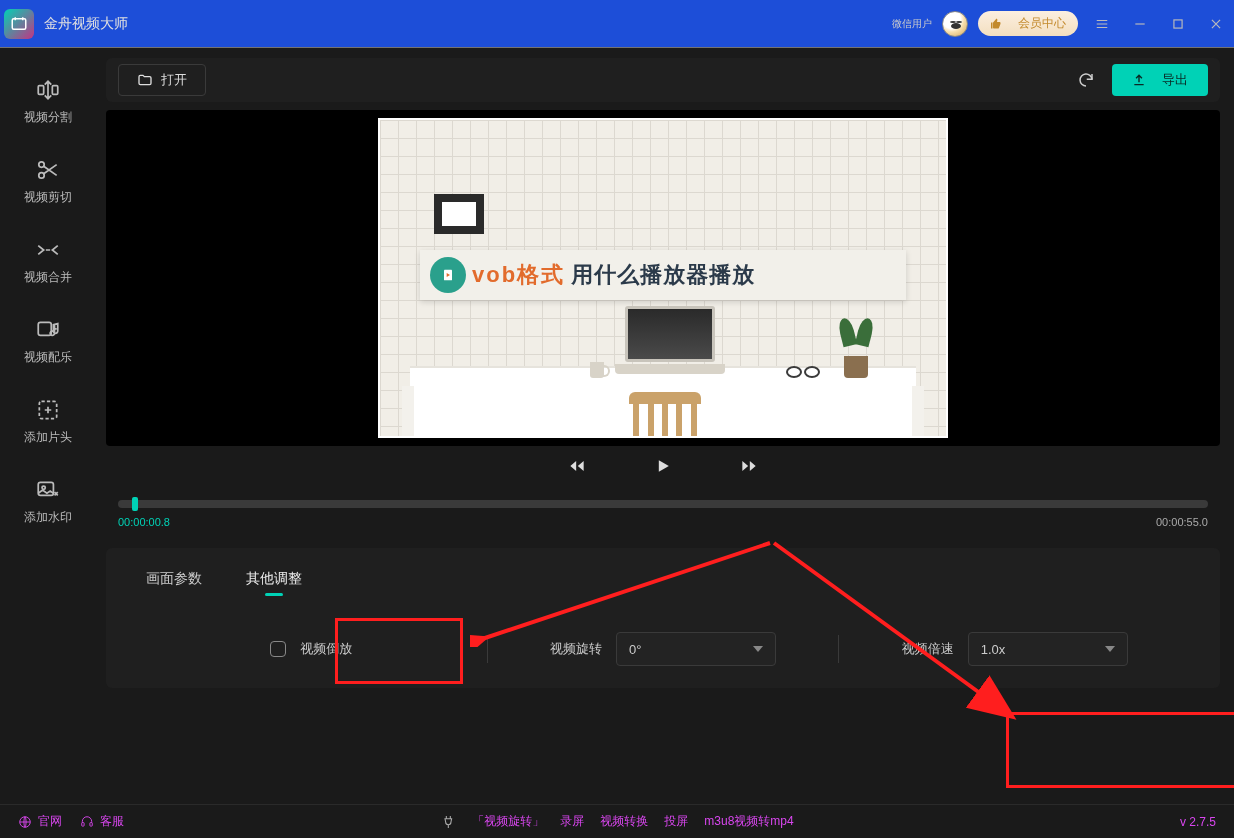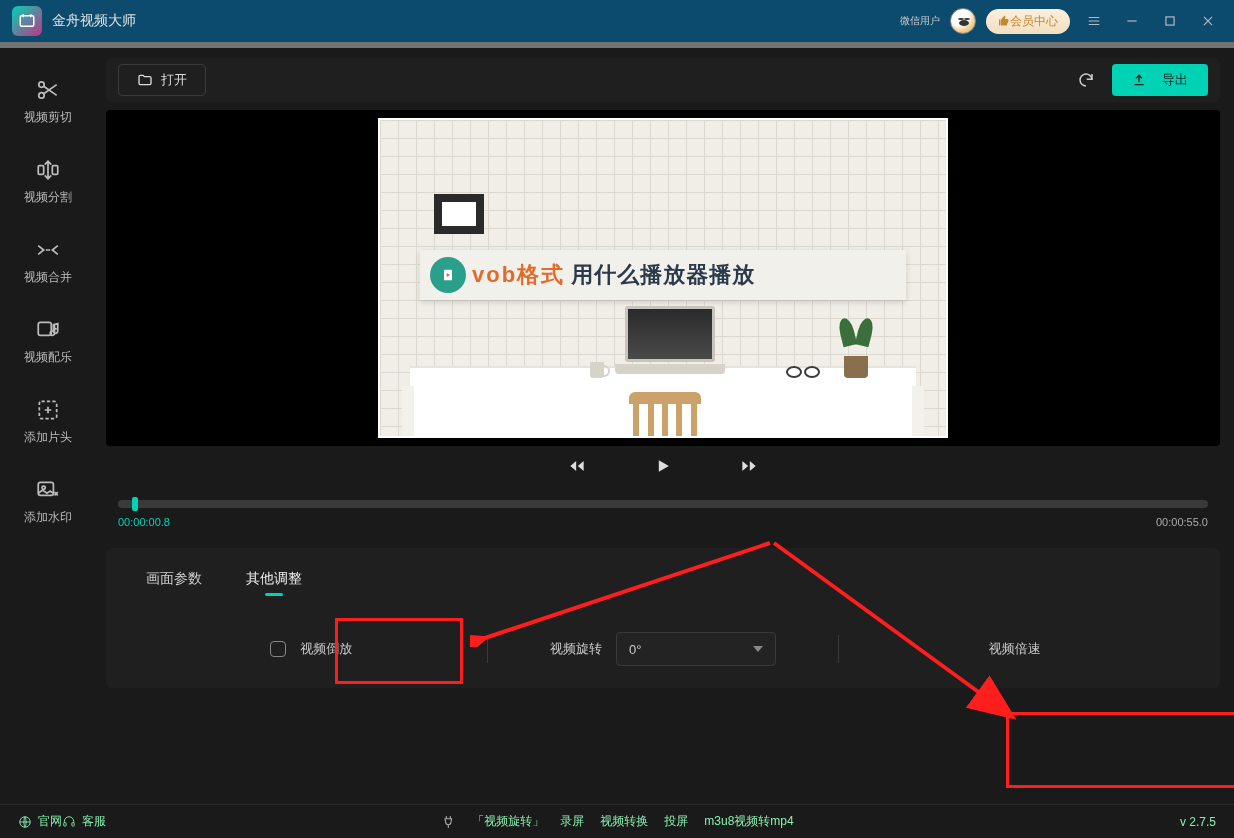--- a/index.html
+++ b/index.html
@@ -1,27 +1,27 @@
 <!DOCTYPE html>
 <html><head>
 <meta charset="utf-8">
 <style>
 * { box-sizing: border-box; margin: 0; padding: 0; font-family: "Microsoft YaHei", -apple-system, sans-serif; }
 body { background: #1a1a1a; color: #ccc; width: 1234px; height: 838px; overflow: hidden; position: relative; }
 
 
-.titlebar { height: 48px; background: #0c4a6e; display: flex; align-items: center; padding: 0 12px; border-bottom: 6px solid #737373; }
+.titlebar { height: 48px; background: #1d4ed8; display: flex; align-items: center; padding: 0 4px; border-bottom: 1px solid #737373; }
 .app-logo { width: 30px; height: 30px; border-radius: 6px; background: linear-gradient(135deg, #00d2b6, #c13584); margin-right: 10px; display: flex; align-items: center; justify-content: center; }
 .app-logo svg { width: 18px; height: 18px; }
 .app-title { color: #e0e0e0; font-size: 14px; }
 .titlebar-right { margin-left: auto; display: flex; align-items: center; gap: 10px; }
 .wechat-label { font-size: 10px; color: #ccc; }
 .avatar { width: 26px; height: 26px; border-radius: 50%; background: radial-gradient(circle at 35% 30%, #fff 0%, #fff 40%, #f8e0b0 55%, #d0a050 100%); border: 1px solid #888; position: relative; }
 .avatar::after { content: ""; position: absolute; width: 10px; height: 6px; border-radius: 50%; background: #333; left: 8px; top: 11px; box-shadow: -3px -4px 0 -2px #333, 3px -4px 0 -2px #333; }
-.vip-btn { display: flex; align-items: center; gap: 0; padding: 4px 12px; border-radius: 14px; background: linear-gradient(180deg, #fcefe0, #f3dfc0); color: #c38a2d; font-size: 12px; cursor: pointer; }
+.vip-btn { display: flex; align-items: center; gap: 16px; padding: 4px 12px; border-radius: 14px; background: linear-gradient(180deg, #fcefe0, #f3dfc0); color: #c38a2d; font-size: 12px; cursor: pointer; }
 .win-btn { width: 28px; height: 28px; display: flex; align-items: center; justify-content: center; color: #bbb; cursor: pointer; }
 .win-btn svg { width: 14px; height: 14px; }
 
 
 .sidebar { position: absolute; left: 0; top: 48px; bottom: 34px; width: 96px; background: #1a1a1a; display: flex; flex-direction: column; align-items: center; padding-top: 18px; gap: 0; }
 .side-item { width: 70px; height: 70px; display: flex; flex-direction: column; align-items: center; justify-content: center; gap: 6px; color: #bbb; cursor: pointer; margin-bottom: 10px; }
 .side-item.active { color: #00d2b6; }
 .side-item svg { width: 26px; height: 26px; }
 .side-item-label { font-size: 12px; }
 
@@ -96,21 +96,21 @@
 .divider { width: 1px; height: 28px; background: #3a3a3a; }
 .checkbox { width: 16px; height: 16px; border: 1.5px solid #888; border-radius: 4px; cursor: pointer; }
 .select { display: flex; align-items: center; justify-content: space-between; width: 160px; height: 34px; padding: 0 12px; border: 1px solid #3a3a3a; border-radius: 4px; background: #232323; color: #ccc; font-size: 13px; cursor: pointer; }
 .select svg { width: 10px; height: 10px; color: #888; }
 
 
 .anno { position: absolute; pointer-events: none; }
 .red-box { border: 3px solid #ff1e1e; position: absolute; }
 
 
-.footer { position: absolute; left: 0; right: 0; bottom: 0; height: 34px; background: #1a1a1a; border-top: 1px solid #2a2a2a; display: flex; align-items: center; padding: 0 18px; color: #86efac; font-size: 12px; }
+.footer { position: absolute; left: 0; right: 0; bottom: 0; height: 34px; background: #1a1a1a; border-top: 1px solid #2a2a2a; display: flex; align-items: center; padding: 0 18px; gap: 18px; color: #d946ef; font-size: 12px; }
 .footer-item { display: flex; align-items: center; gap: 6px; cursor: pointer; }
 .footer-item svg { width: 14px; height: 14px; }
 .footer-center { position: absolute; left: 50%; transform: translateX(-50%); display: flex; align-items: center; gap: 16px; }
 .footer-right { margin-left: auto; }
 </style>
 </head>
 <body>
 
 <div class="titlebar">
   <div class="app-logo">
@@ -148,33 +148,33 @@
         <svg viewBox="0 0 24 24" stroke="currentColor" stroke-width="2">
           <path d="M5 5l14 14M19 5L5 19"></path>
         </svg>
       </div>
   </div>
 </div>
 
 <div class="sidebar">
   <div class="side-item">
     <svg viewBox="0 0 24 24" fill="none" stroke="currentColor" stroke-width="1.6">
+        <rect x="3" y="8" width="5" height="8" rx="1"></rect>
+        <rect x="16" y="8" width="5" height="8" rx="1"></rect>
+        <path d="M12 4v16M9 7l3-3 3 3M9 17l3 3 3-3"></path>
+      </svg>
+    <span class="side-item-label">视频分割</span>
+  </div>
+  <div class="side-item">
+    <svg viewBox="0 0 24 24" fill="none" stroke="currentColor" stroke-width="1.6">
         <circle cx="6" cy="7" r="2.5"></circle>
         <circle cx="6" cy="17" r="2.5"></circle>
         <path d="M8 8.5L20 17M8 15.5L20 7"></path>
       </svg>
     <span class="side-item-label">视频剪切</span>
-  </div>
-  <div class="side-item">
-    <svg viewBox="0 0 24 24" fill="none" stroke="currentColor" stroke-width="1.6">
-        <rect x="3" y="8" width="5" height="8" rx="1"></rect>
-        <rect x="16" y="8" width="5" height="8" rx="1"></rect>
-        <path d="M12 4v16M9 7l3-3 3 3M9 17l3 3 3-3"></path>
-      </svg>
-    <span class="side-item-label">视频分割</span>
   </div>
   <div class="side-item">
     <svg viewBox="0 0 24 24" fill="none" stroke="currentColor" stroke-width="1.6">
         <path d="M3 8l5 4-5 4M21 8l-5 4 5 4M10 12h4"></path>
       </svg>
     <span class="side-item-label">视频合并</span>
   </div>
   <div class="side-item">
     <svg viewBox="0 0 24 24" fill="none" stroke="currentColor" stroke-width="1.6">
         <rect x="3" y="5" width="12" height="12" rx="2"></rect>
@@ -310,20 +310,26 @@
         <div class="select">
           <span>0°</span>
           <svg viewBox="0 0 10 6" fill="currentColor">
               <path d="M0 0l5 6 5-6z"></path>
             </svg>
         </div>
       </div>
       <div class="divider"></div>
       <div class="control-group">
         <span>视频倍速</span>
+        <div class="select">
+          <span>1.0x</span>
+          <svg viewBox="0 0 10 6" fill="currentColor">
+              <path d="M0 0l5 6 5-6z"></path>
+            </svg>
+        </div>
       </div>
     </div>
   </div>
 </div>
 
 <div class="red-box" style="left:335px; top:618px; width:128px; height:66px;"></div>
 <div class="red-box" style="left:1006px; top:712px; width:270px; height:76px;"></div>
 <svg class="anno" style="left:470px; top:535px; width:310px; height:112px;" viewBox="0 0 310 112">
   <defs>
       <marker id="ah1" markerWidth="12" markerHeight="10" refX="2" refY="5" orient="auto">

